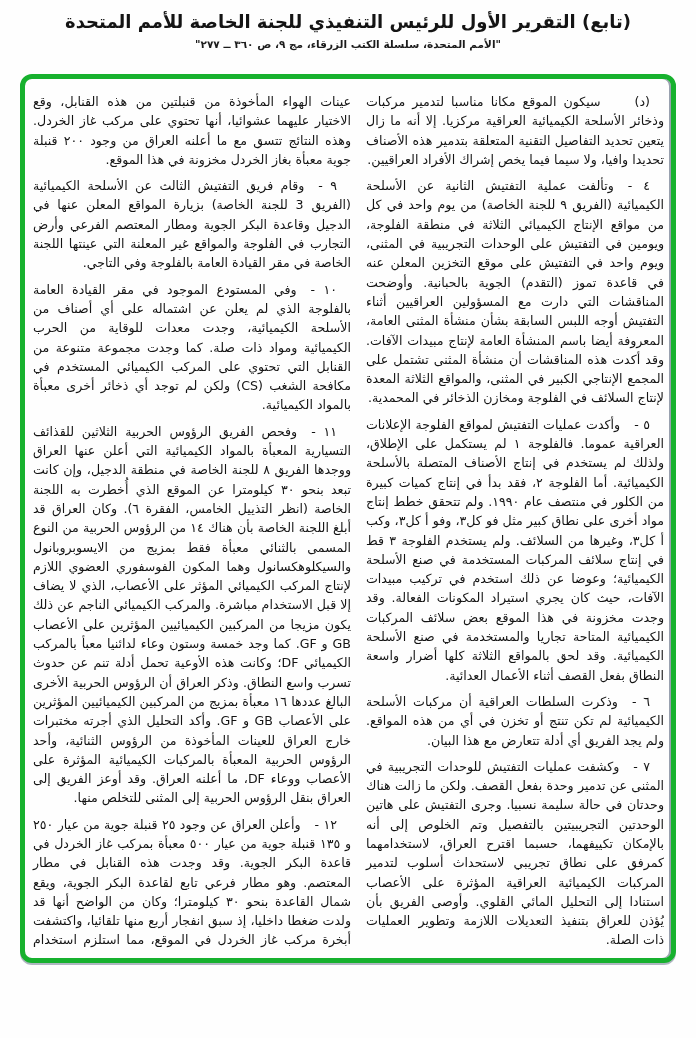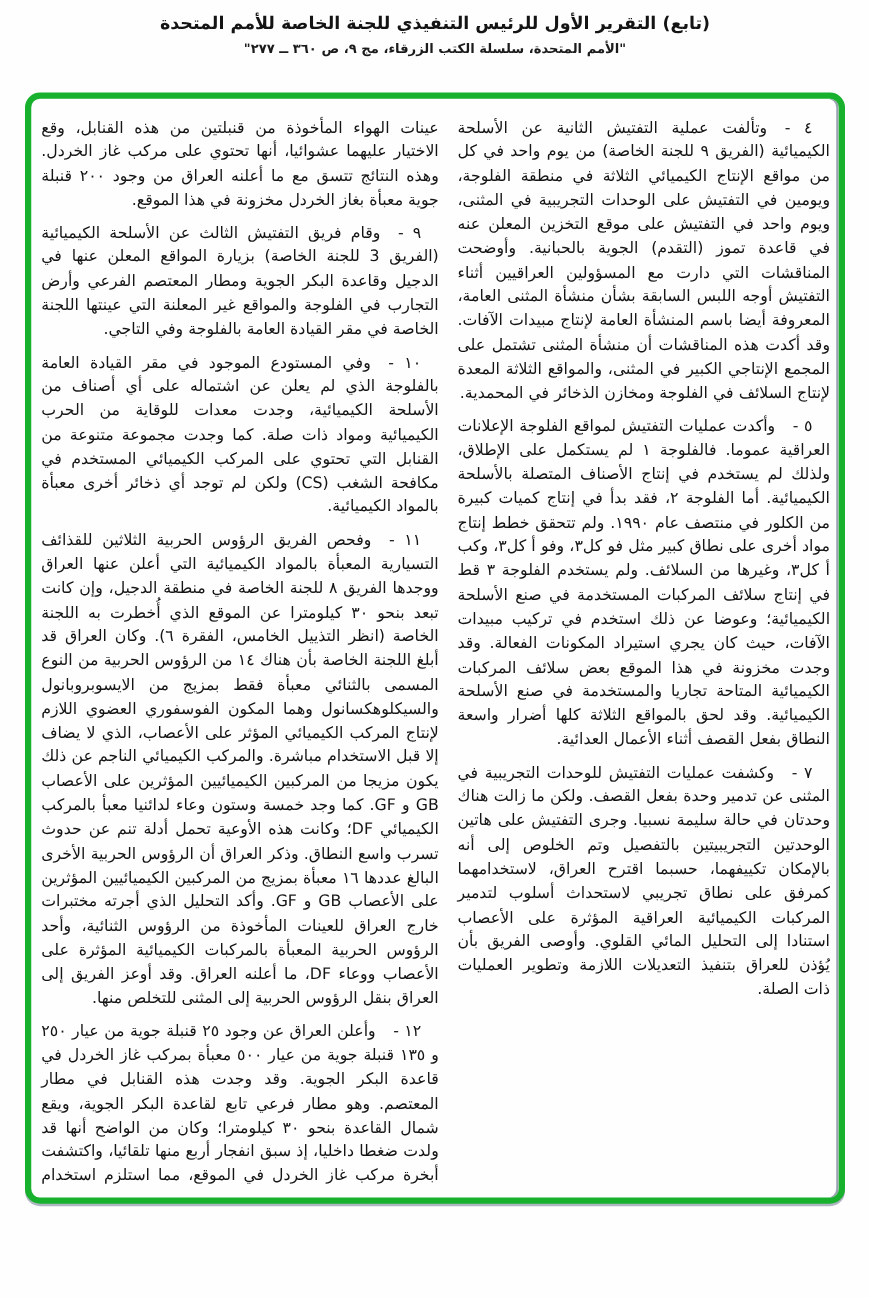--- a/index.html
+++ b/index.html
@@ -18,21 +18,21 @@
   }
   .page{
     position:relative;
     width:696px;height:1038px;
   }
   .doc-header{
     text-align:center;
     padding-top:10px;
   }
   .doc-title{
-    font-size:14px;
+    font-size:18px;
     font-weight:bold;
     letter-spacing:0;
     line-height:1.3;
   }
   .doc-subtitle{
     font-size:10.5px;
     font-weight:bold;
     margin-top:5px;
     color:#1b1b1b;
   }
@@ -87,22 +87,24 @@
 
   <div class="doc-header">
     <div class="doc-title">(تابع) التقرير الأول للرئيس التنفيذي للجنة الخاصة للأمم المتحدة</div>
     <div class="doc-subtitle">"الأمم المتحدة، سلسلة الكتب الزرقاء، مج ٩، ص ٣٦٠ ــ ٢٧٧"</div>
   </div>
 
   <div class="content-frame">
     <div class="columns">
 
       <div class="col">
+        <p class="para marked"><span class="marker mk-letter">(د)</span><span>سيكون الموقع مكانا مناسبا لتدمير مركبات وذخائر الأسلحة الكيميائية العراقية مركزيا. إلا أنه ما زال يتعين تحديد التفاصيل التقنية المتعلقة بتدمير هذه الأصناف تحديدا وافيا، ولا سيما فيما يخص إشراك الأفراد العراقيين.</span></p>
         <p class="para marked"><span class="marker mk-num">٤ -</span><span>وتألفت عملية التفتيش الثانية عن الأسلحة الكيميائية (الفريق ٩ للجنة الخاصة) من يوم واحد في كل من مواقع الإنتاج الكيميائي الثلاثة في منطقة الفلوجة، ويومين في التفتيش على الوحدات التجريبية في المثنى، ويوم واحد في التفتيش على موقع التخزين المعلن عنه في قاعدة تموز (التقدم) الجوية بالحبانية. وأوضحت المناقشات التي دارت مع المسؤولين العراقيين أثناء التفتيش أوجه اللبس السابقة بشأن منشأة المثنى العامة، المعروفة أيضا باسم المنشأة العامة لإنتاج مبيدات الآفات. وقد أكدت هذه المناقشات أن منشأة المثنى تشتمل على المجمع الإنتاجي الكبير في المثنى، والمواقع الثلاثة المعدة لإنتاج السلائف في الفلوجة ومخازن الذخائر في المحمدية.</span></p>
         <p class="para marked"><span class="marker mk-num">٥ -</span><span>وأكدت عمليات التفتيش لمواقع الفلوجة الإعلانات العراقية عموما. فالفلوجة ١ لم يستكمل على الإطلاق، ولذلك لم يستخدم في إنتاج الأصناف المتصلة بالأسلحة الكيميائية. أما الفلوجة ٢، فقد بدأ في إنتاج كميات كبيرة من الكلور في منتصف عام ١٩٩٠. ولم تتحقق خطط إنتاج مواد أخرى على نطاق كبير مثل فو كل٣، وفو أ كل٣، وكب أ كل٣، وغيرها من السلائف. ولم يستخدم الفلوجة ٣ قط في إنتاج سلائف المركبات المستخدمة في صنع الأسلحة الكيميائية؛ وعوضا عن ذلك استخدم في تركيب مبيدات الآفات، حيث كان يجري استيراد المكونات الفعالة. وقد وجدت مخزونة في هذا الموقع بعض سلائف المركبات الكيميائية المتاحة تجاريا والمستخدمة في صنع الأسلحة الكيميائية. وقد لحق بالمواقع الثلاثة كلها أضرار واسعة النطاق بفعل القصف أثناء الأعمال العدائية.</span></p>
+        <p class="para marked"><span class="marker mk-num">٦ -</span><span>وذكرت السلطات العراقية أن مركبات الأسلحة الكيميائية لم تكن تنتج أو تخزن في أي من هذه المواقع. ولم يجد الفريق أي أدلة تتعارض مع هذا البيان.</span></p>
         <p class="para marked"><span class="marker mk-num">٧ -</span><span>وكشفت عمليات التفتيش للوحدات التجريبية في المثنى عن تدمير وحدة بفعل القصف. ولكن ما زالت هناك وحدتان في حالة سليمة نسبيا. وجرى التفتيش على هاتين الوحدتين التجريبيتين بالتفصيل وتم الخلوص إلى أنه بالإمكان تكييفهما، حسبما اقترح العراق، لاستخدامهما كمرفق على نطاق تجريبي لاستحداث أسلوب لتدمير المركبات الكيميائية العراقية المؤثرة على الأعصاب استنادا إلى التحليل المائي القلوي. وأوصى الفريق بأن يُؤذن للعراق بتنفيذ التعديلات اللازمة وتطوير العمليات ذات الصلة.</span></p>
 
       </div>
 
       <div class="col">
         <p class="para"><span>عينات الهواء المأخوذة من قنبلتين من هذه القنابل، وقع الاختيار عليهما عشوائيا، أنها تحتوي على مركب غاز الخردل. وهذه النتائج تتسق مع ما أعلنه العراق من وجود ٢٠٠ قنبلة جوية معبأة بغاز الخردل مخزونة في هذا الموقع.</span></p>
         <p class="para marked"><span class="marker mk-num">٩ -</span><span>وقام فريق التفتيش الثالث عن الأسلحة الكيميائية (الفريق 3 للجنة الخاصة) بزيارة المواقع المعلن عنها في الدجيل وقاعدة البكر الجوية ومطار المعتصم الفرعي وأرض التجارب في الفلوجة والمواقع غير المعلنة التي عينتها اللجنة الخاصة في مقر القيادة العامة بالفلوجة وفي التاجي.</span></p>
         <p class="para marked"><span class="marker mk-num">١٠ -</span><span>وفي المستودع الموجود في مقر القيادة العامة بالفلوجة الذي لم يعلن عن اشتماله على أي أصناف من الأسلحة الكيميائية، وجدت معدات للوقاية من الحرب الكيميائية ومواد ذات صلة. كما وجدت مجموعة متنوعة من القنابل التي تحتوي على المركب الكيميائي المستخدم في مكافحة الشغب (CS) ولكن لم توجد أي ذخائر أخرى معبأة بالمواد الكيميائية.</span></p>
         <p class="para marked"><span class="marker mk-num">١١ -</span><span>وفحص الفريق الرؤوس الحربية الثلاثين للقذائف التسيارية المعبأة بالمواد الكيميائية التي أعلن عنها العراق ووجدها الفريق ٨ للجنة الخاصة في منطقة الدجيل، وإن كانت تبعد بنحو ٣٠ كيلومترا عن الموقع الذي أُخطرت به اللجنة الخاصة (انظر التذييل الخامس، الفقرة ٦). وكان العراق قد أبلغ اللجنة الخاصة بأن هناك ١٤ من الرؤوس الحربية من النوع المسمى بالثنائي معبأة فقط بمزيج من الايسوبروبانول والسيكلوهكسانول وهما المكون الفوسفوري العضوي اللازم لإنتاج المركب الكيميائي المؤثر على الأعصاب، الذي لا يضاف إلا قبل الاستخدام مباشرة. والمركب الكيميائي الناجم عن ذلك يكون مزيجا من المركبين الكيميائيين المؤثرين على الأعصاب GB و GF. كما وجد خمسة وستون وعاء لدائنيا معبأ بالمركب الكيميائي DF؛ وكانت هذه الأوعية تحمل أدلة تنم عن حدوث تسرب واسع النطاق. وذكر العراق أن الرؤوس الحربية الأخرى البالغ عددها ١٦ معبأة بمزيج من المركبين الكيميائيين المؤثرين على الأعصاب GB و GF. وأكد التحليل الذي أجرته مختبرات خارج العراق للعينات المأخوذة من الرؤوس الثنائية، وأحد الرؤوس الحربية المعبأة بالمركبات الكيميائية المؤثرة على الأعصاب ووعاء DF، ما أعلنه العراق. وقد أوعز الفريق إلى العراق بنقل الرؤوس الحربية إلى المثنى للتخلص منها.</span></p>
         <p class="para marked"><span class="marker mk-num">١٢ -</span><span>وأعلن العراق عن وجود ٢٥ قنبلة جوية من عيار ٢٥٠ و ١٣٥ قنبلة جوية من عيار ٥٠٠ معبأة بمركب غاز الخردل في قاعدة البكر الجوية. وقد وجدت هذه القنابل في مطار المعتصم. وهو مطار فرعي تابع لقاعدة البكر الجوية، ويقع شمال القاعدة بنحو ٣٠ كيلومترا؛ وكان من الواضح أنها قد ولدت ضغطا داخليا، إذ سبق انفجار أربع منها تلقائيا، واكتشفت أبخرة مركب غاز الخردل في الموقع، مما استلزم استخدام معدات وقاية الأفراد بالكامل عند العمل بالقرب من</span></p>

